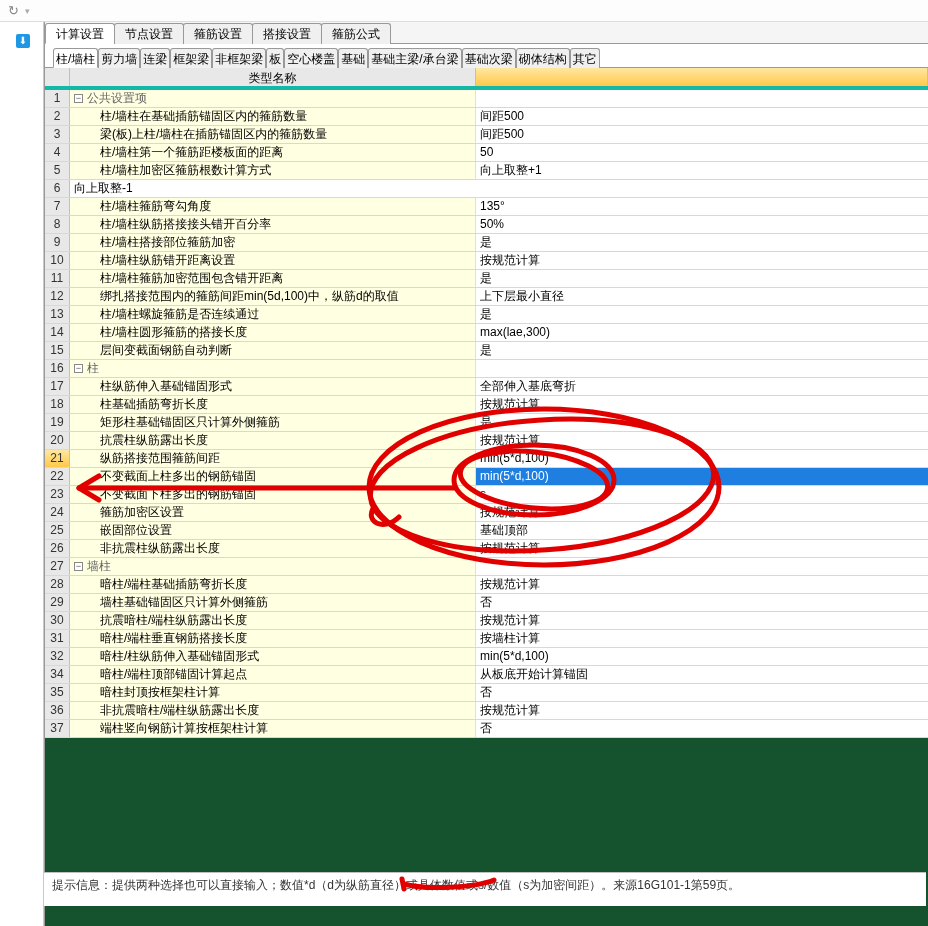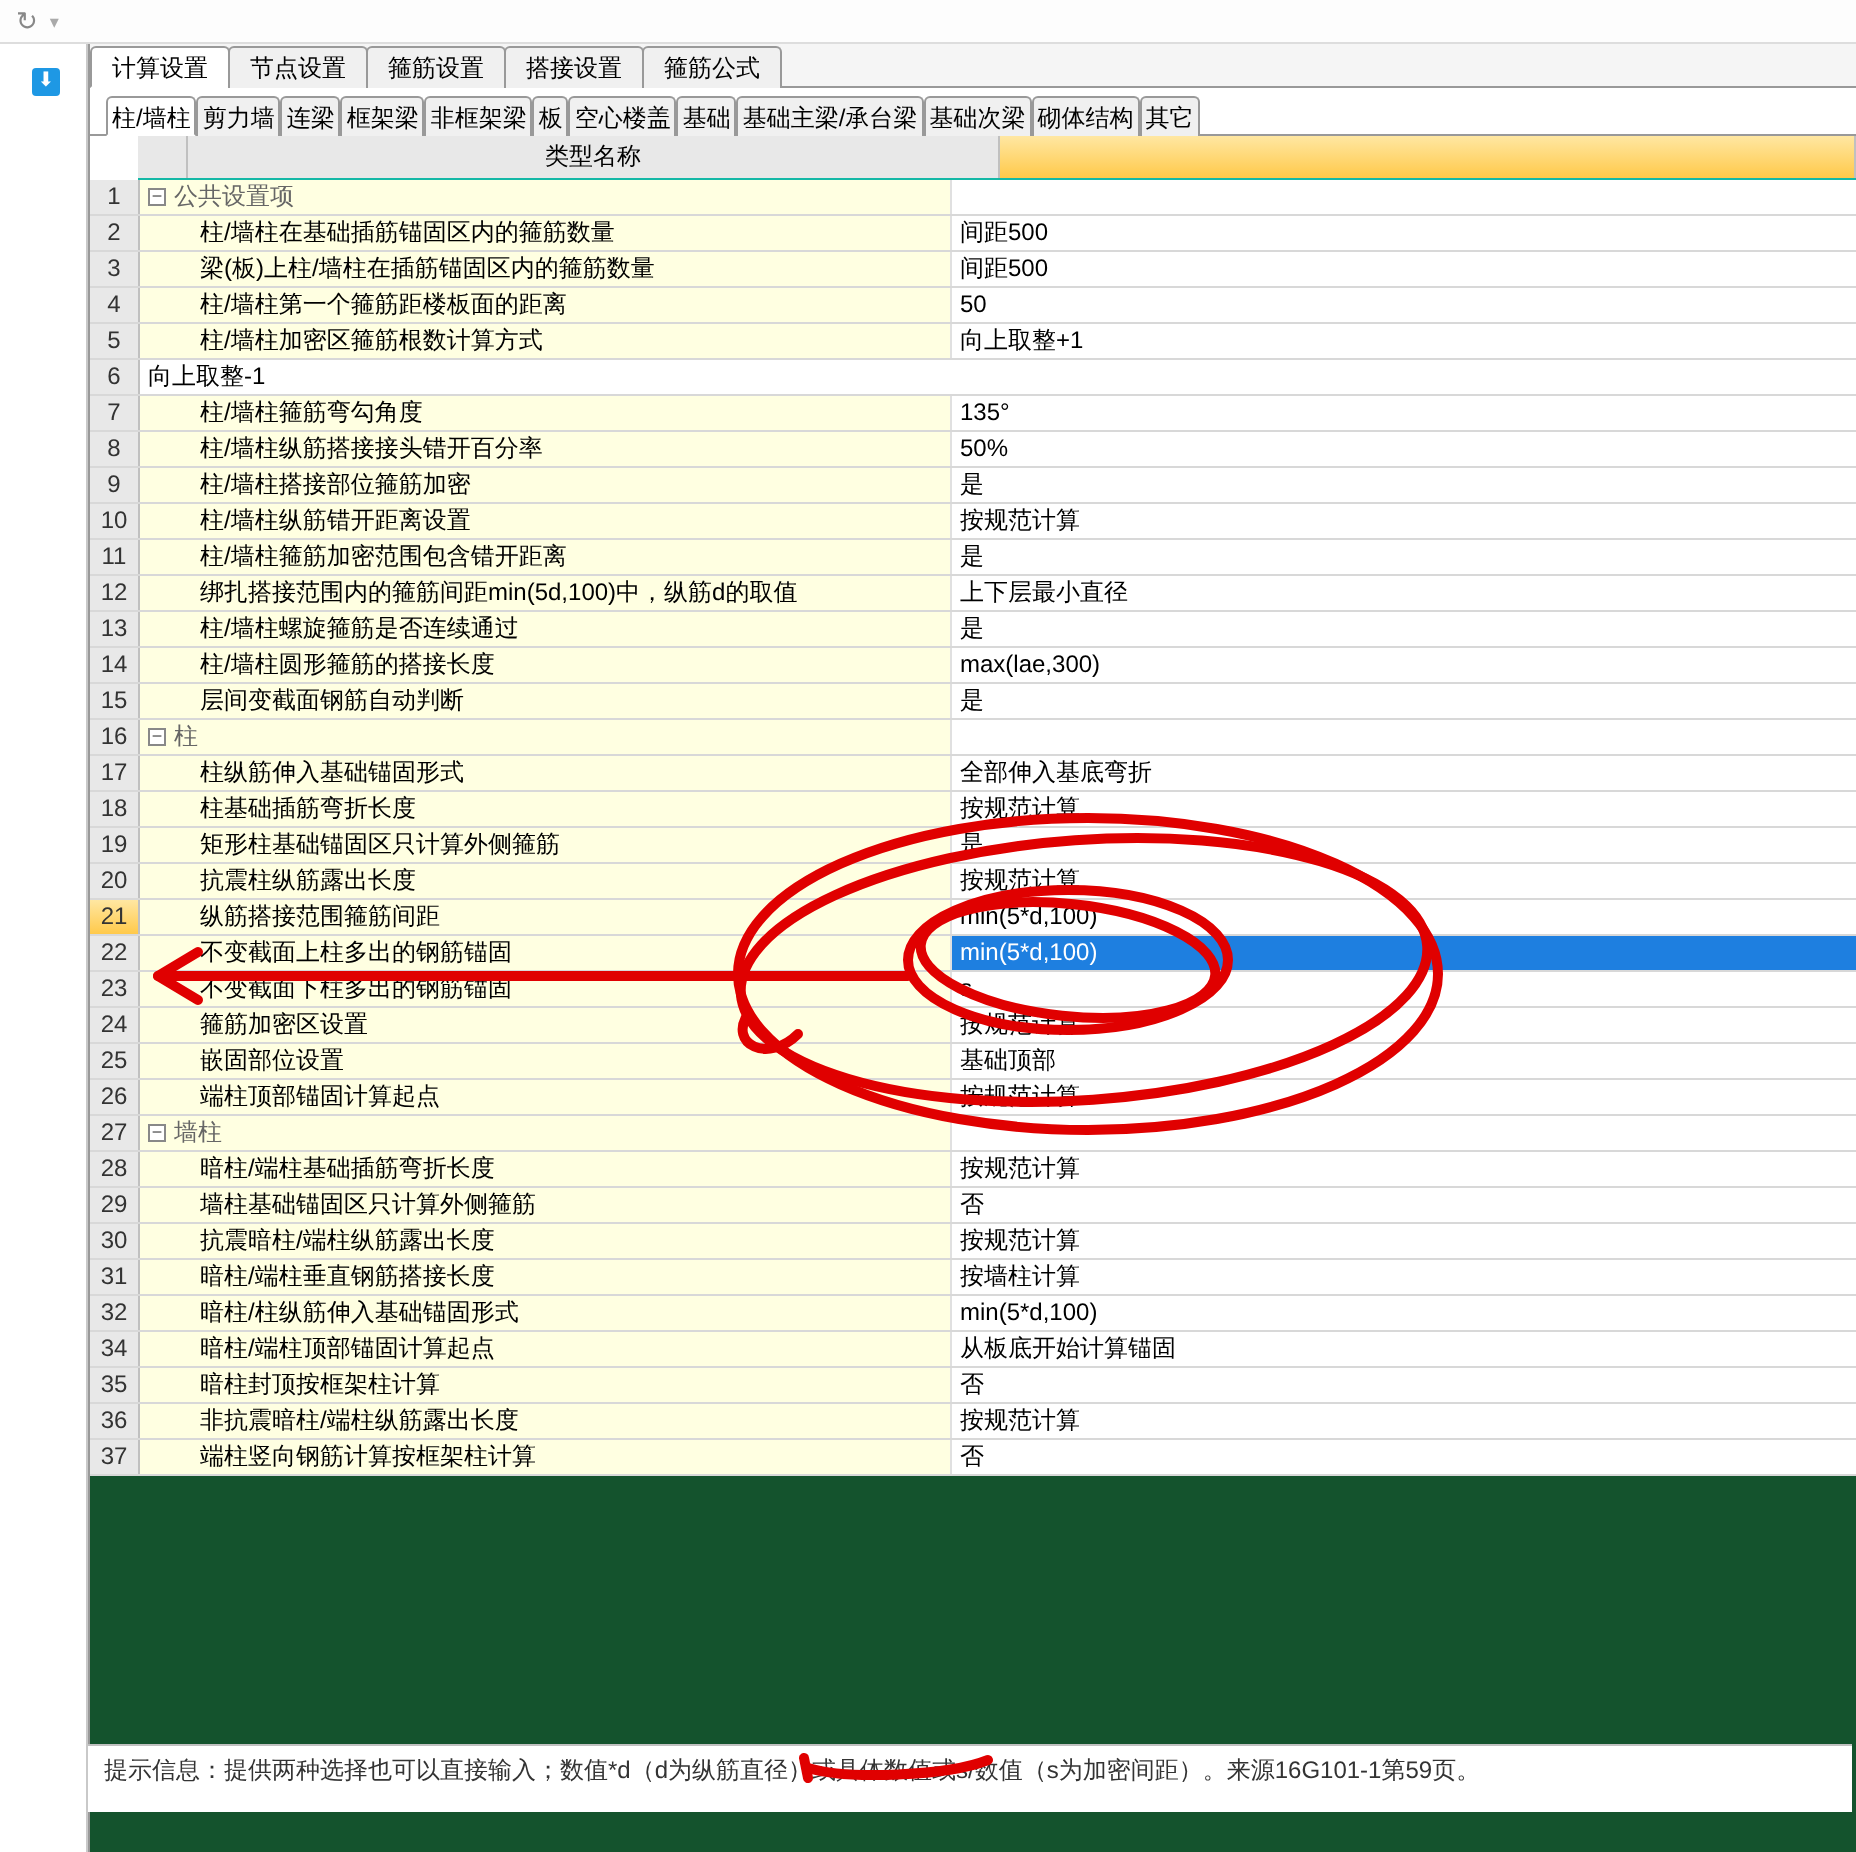--- a/index.html
+++ b/index.html
@@ -98,22 +98,21 @@
   }
   .subtab.active { background: #fff; border-bottom: 1px solid #fff; }
   
   .sheet {
     position: relative;
     background: #fff;
   }
   .sheet-header {
     display: flex;
     height: 22px;
-    border-bottom: 1px solid #14b8a6;
-    margin-left: 24px;
+    border-bottom: 4px solid #14b8a6;
   }
   .rowhead-spacer {
     width: 25px;
     background: #e8e8e8;
     border-right: 1px solid #c0c0c0;
   }
   .colhead {
     text-align: center;
     background: #e8e8e8;
     line-height: 21px;
@@ -360,21 +359,21 @@
             <div class="cell1">箍筋加密区设置</div>
             <div class="cell2">按规范计算</div>
           </div>
           <div class="row indent-1">
             <div class="rownum">25</div>
             <div class="cell1">嵌固部位设置</div>
             <div class="cell2">基础顶部</div>
           </div>
           <div class="row indent-1">
             <div class="rownum">26</div>
-            <div class="cell1">端柱顶部锚固计算起点</div>
+            <div class="cell1">非抗震柱纵筋露出长度</div>
             <div class="cell2">按规范计算</div>
           </div>
           <div class="row group">
             <div class="rownum">27</div>
             <div class="cell1">
               <span class="collapse">−</span>
               <span>墙柱</span>
             </div>
             <div class="cell2"></div>
           </div>

